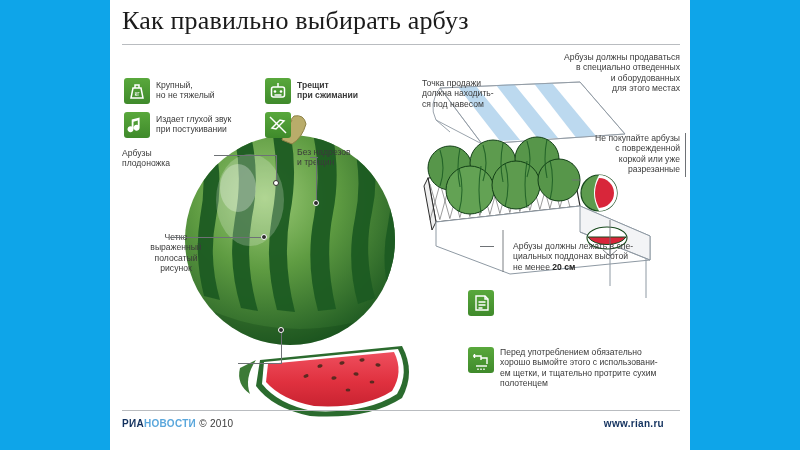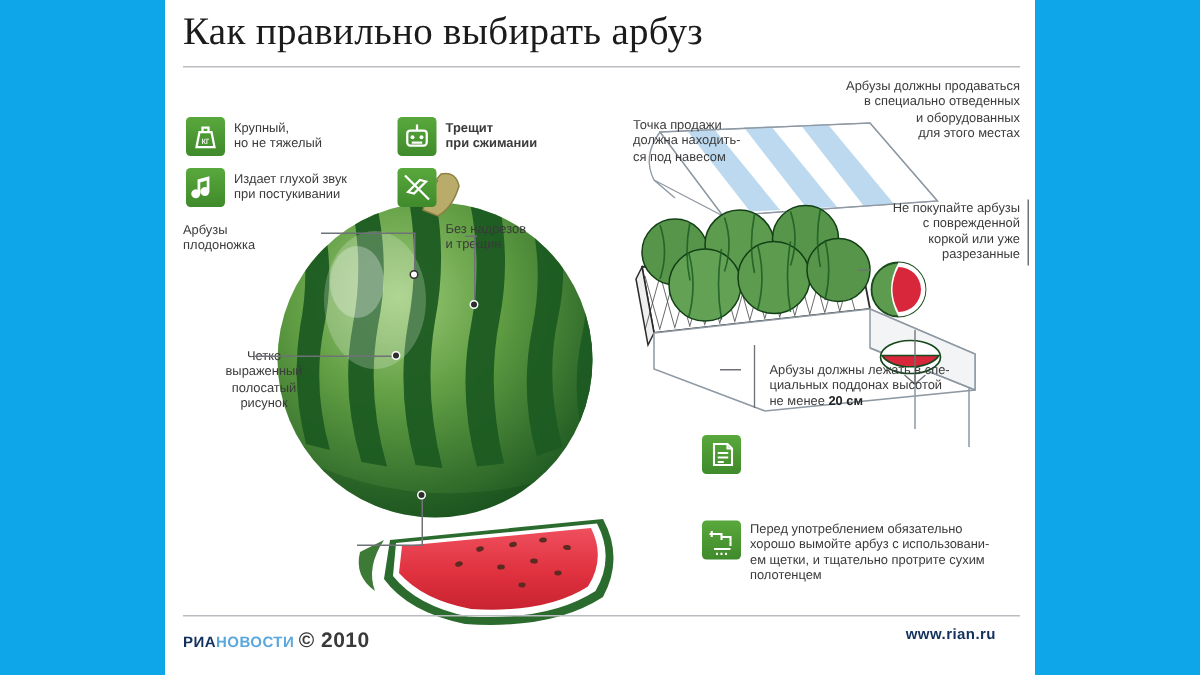--- a/index.html
+++ b/index.html
@@ -29,21 +29,21 @@
   .cap b{font-weight:bold;color:#222;}
   .lead{position:absolute;background:#6e7276;}
   .dot{position:absolute;width:6px;height:6px;border-radius:50%;background:#2c2c2c;
     border:1.5px solid #fff;box-sizing:border-box;}
   .dot.hollow{background:#fff;border:1.6px solid #33302c;}
 
   
   .foot{position:absolute;top:418px;font-size:10px;font-weight:bold;letter-spacing:.3px;}
   .foot.left{left:12px;color:#12315e;}
   .foot .lt{color:#5aa7dc;}
-  .foot .cp{color:#3a3a3a;font-weight:bold;font-size:14px;}
+  .foot .cp{color:#3a3a3a;font-weight:normal;font-size:10px;}
   .foot.right{right:26px;color:#12315e;}
 
   .art{position:absolute;}
 </style>
 </head>
 <body>
 
 <div id="stage">
  <div id="sheet">
 
@@ -275,21 +275,21 @@
       <path d="M5 9 h8 v4"></path>
             <path d="M13 11 h6 v3"></path>
             <path d="M6.5 7 v4"></path>
       <path d="M19 14 v3"></path>
             <path d="M8 19 h11"></path>
       <path d="M10 21.5 v1.5 M13 21.5 v1.5 M16 21.5 v1.5"></path>
           </g>
         </svg>
   </div>
   <div class="tiletext" style="left:390px;top:347px;width:196px;">Перед употреблением обязательно
-хорошо вымойте арбуз с использовани-
+хорошо вымойте этого с использовани-
 ем щетки, и тщательно протрите сухим
 полотенцем</div>
 
   <div class="rule r2"></div>
   <div class="foot left"><span>РИА</span><span class="lt">НОВОСТИ</span> <span class="cp">© 2010</span></div>
   <div class="foot right">www.rian.ru</div>
 
  </div>
 </div>
 

